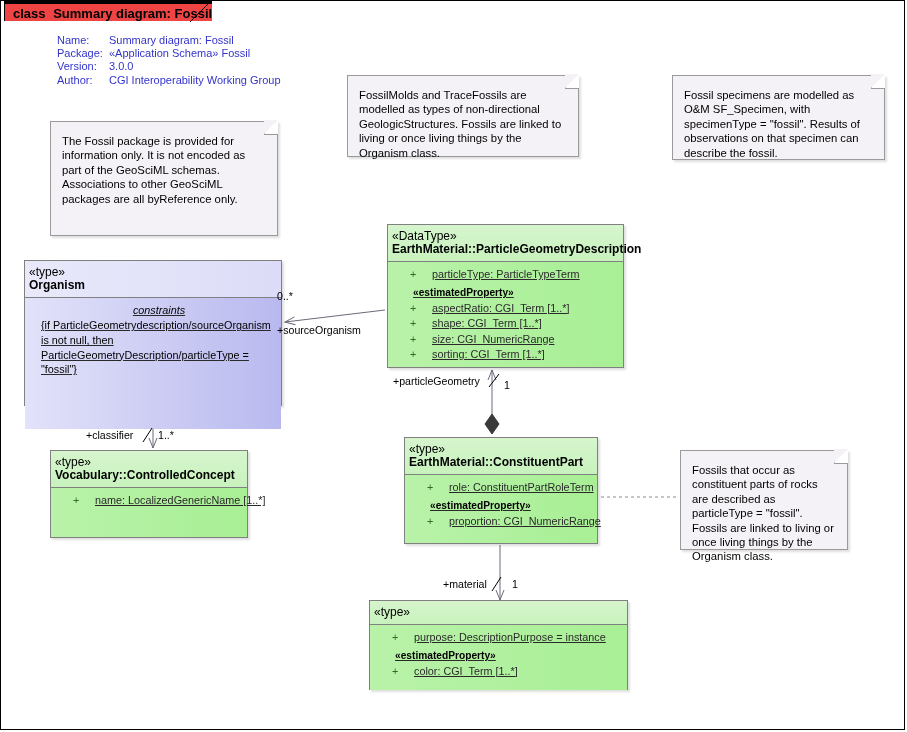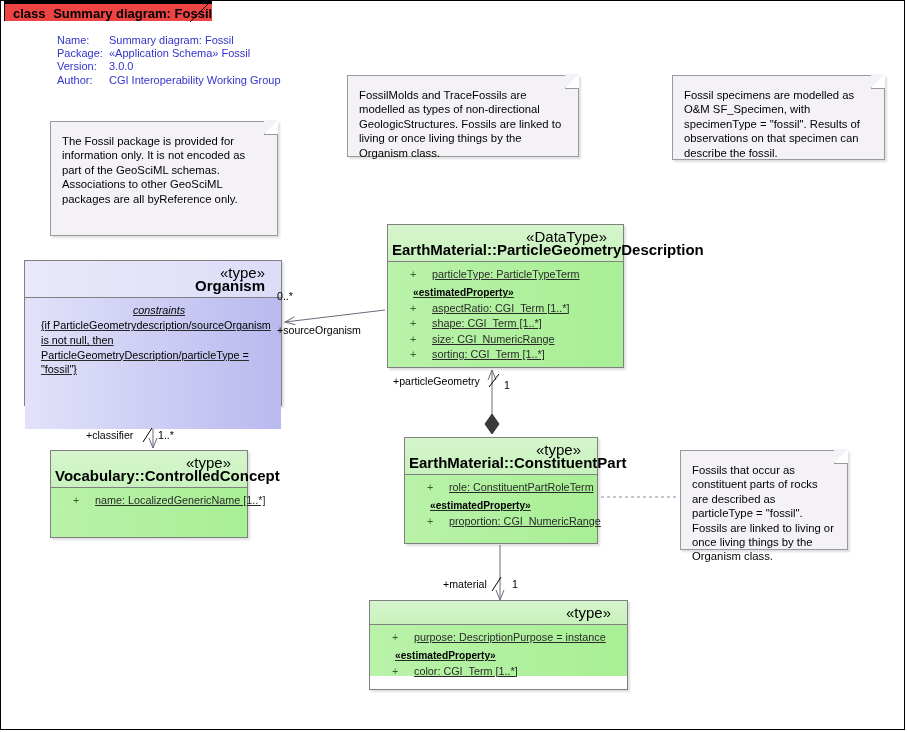--- a/index.html
+++ b/index.html
@@ -73,23 +73,23 @@
   
   .cls{
     position:absolute;
     box-sizing:border-box;
     border:1px solid #808080;
     box-shadow:2px 2px 2px rgba(0,0,0,0.13);
   }
   .cls .hdr{
     box-sizing:border-box;
     border-bottom:1px solid #808080;
-    text-align:right;
-    padding:5px 16px 5px 4px;
-    font-size:15px;
+    text-align:left;
+    padding:5px 4px 5px 4px;
+    font-size:12px;
     line-height:13px;
     color:#000;
   }
   .cls .hdr .stereo{display:block;font-weight:normal;}
   .cls .hdr .name{display:block;font-weight:bold;}
   .cls .body{
     box-sizing:border-box;
     font-size:10.8px;
     color:#2a2a2a;
     padding:5px 0 5px 12px;
@@ -304,21 +304,21 @@
     <div class="feat">
       <span class="vis">+</span><span>proportion: CGI_NumericRange</span>
     </div>
   </div>
 </div>
 
 <div class="cls green italic-name" style="left:369px;top:600px;width:259px;height:90px;">
   <div class="hdr">
     <span class="stereo">«type»</span>
   </div>
-  <div class="body" style="height:51px;">
+  <div class="body" style="height:65px;">
     <div class="feat">
       <span class="vis">+</span><span>purpose: DescriptionPurpose = instance</span>
     </div>
     <div class="grp">«estimatedProperty»</div>
     <div class="feat">
       <span class="vis">+</span><span>color: CGI_Term [1..*]</span>
     </div>
   </div>
 </div>
 

